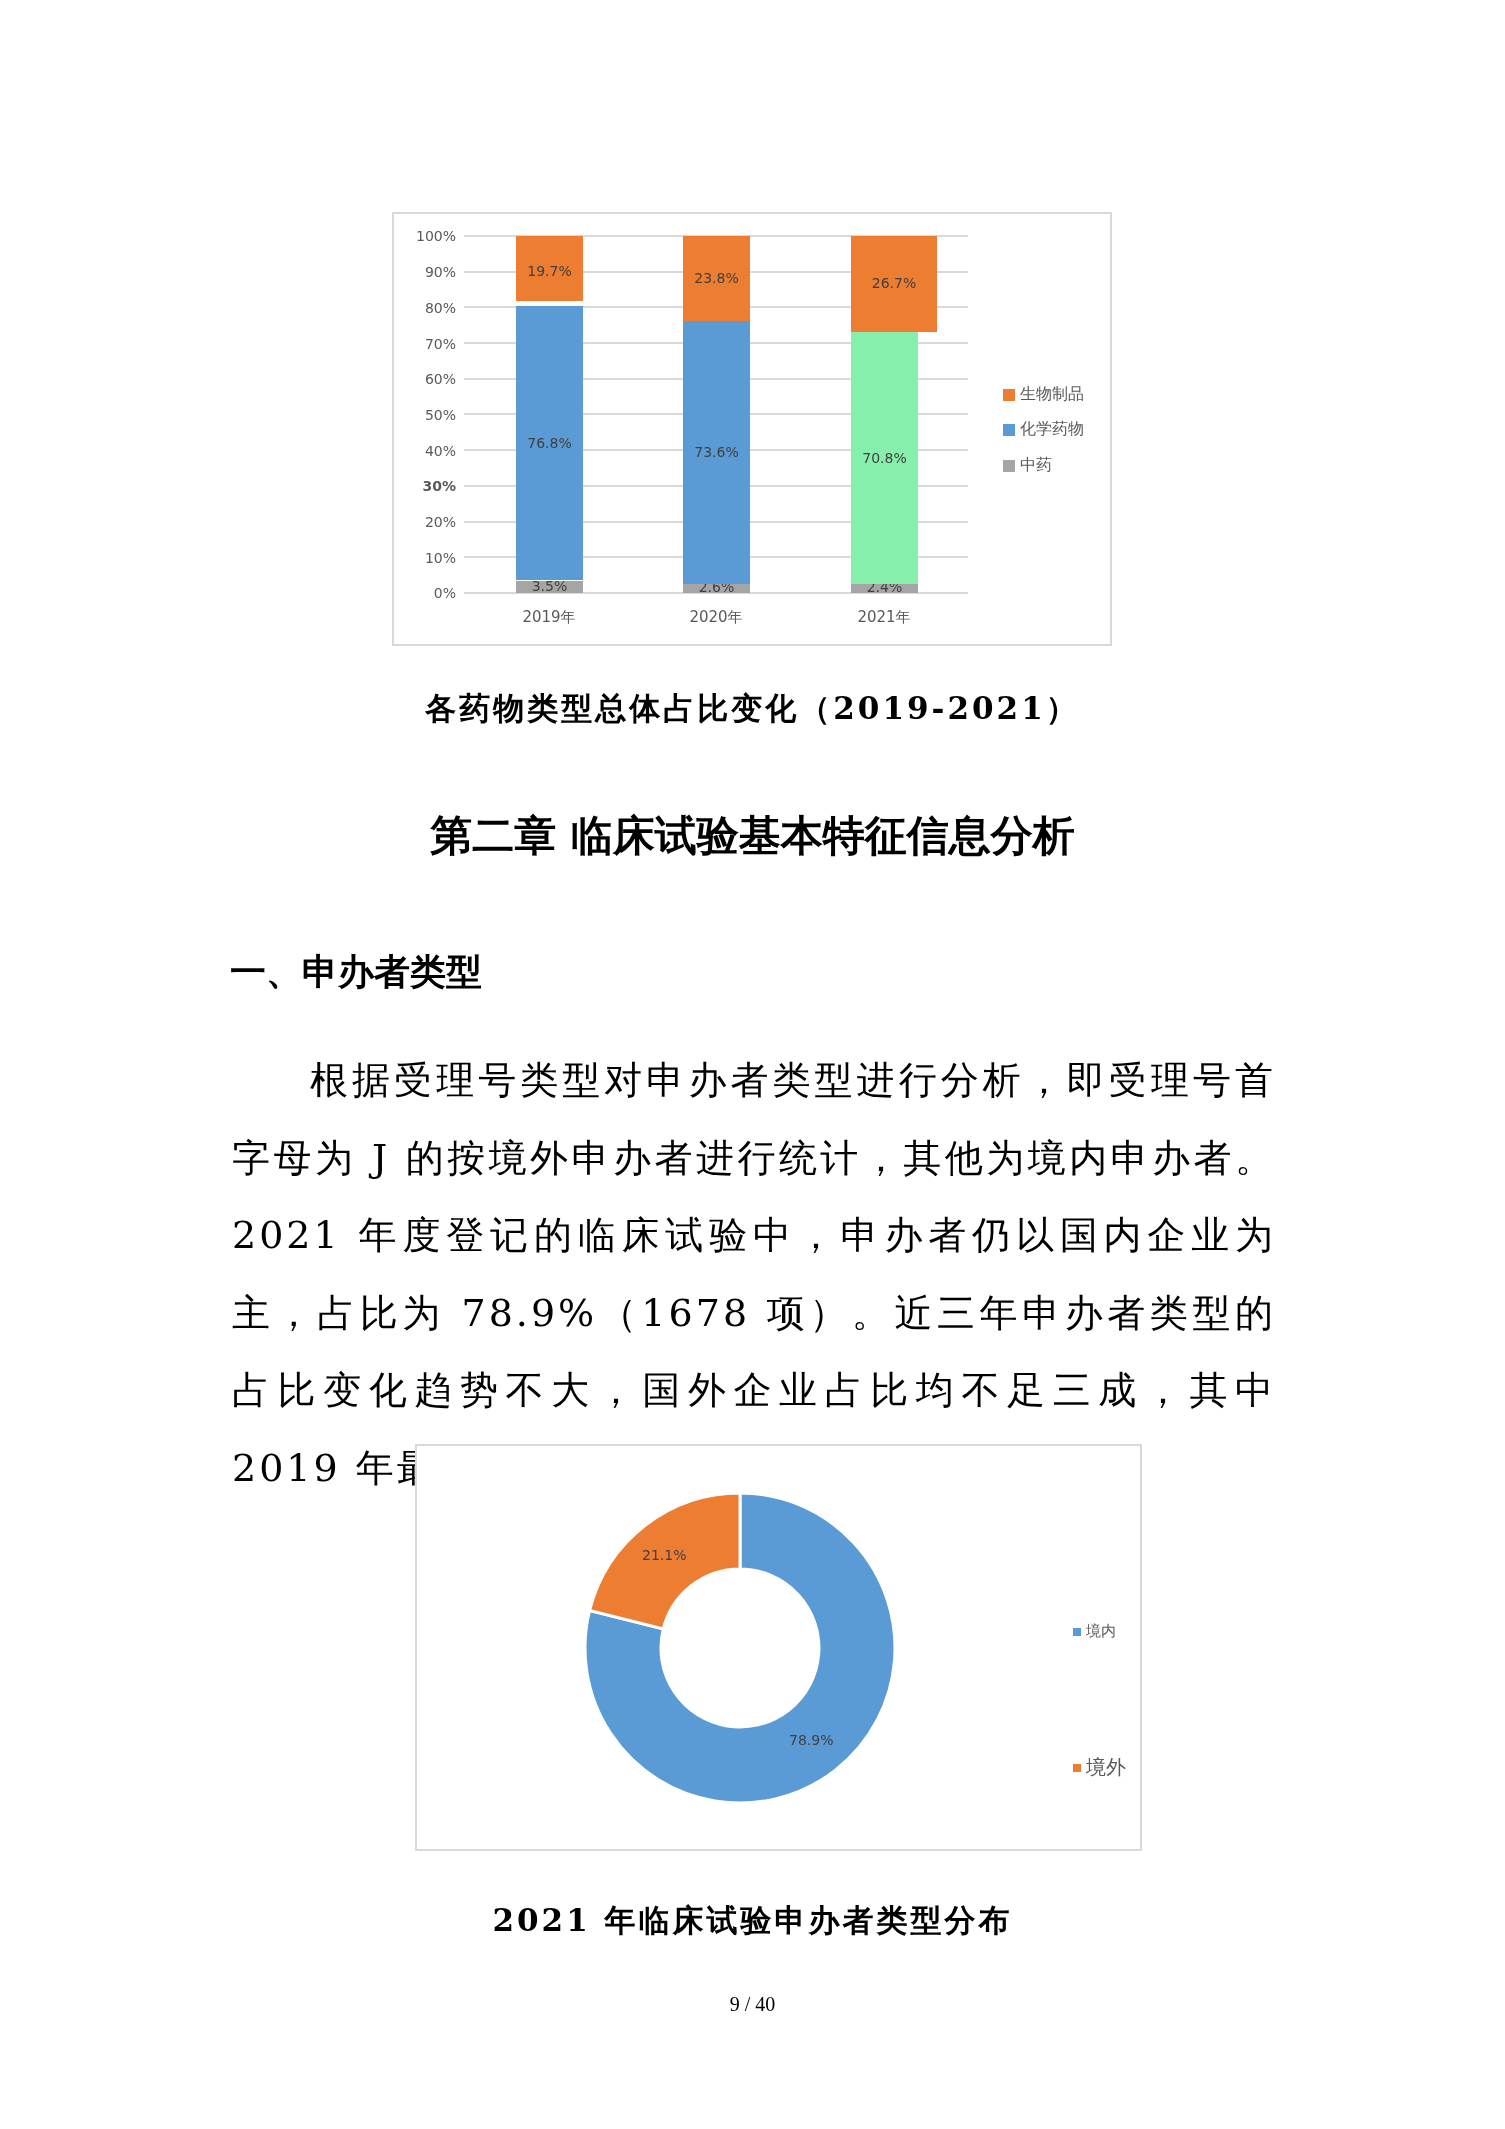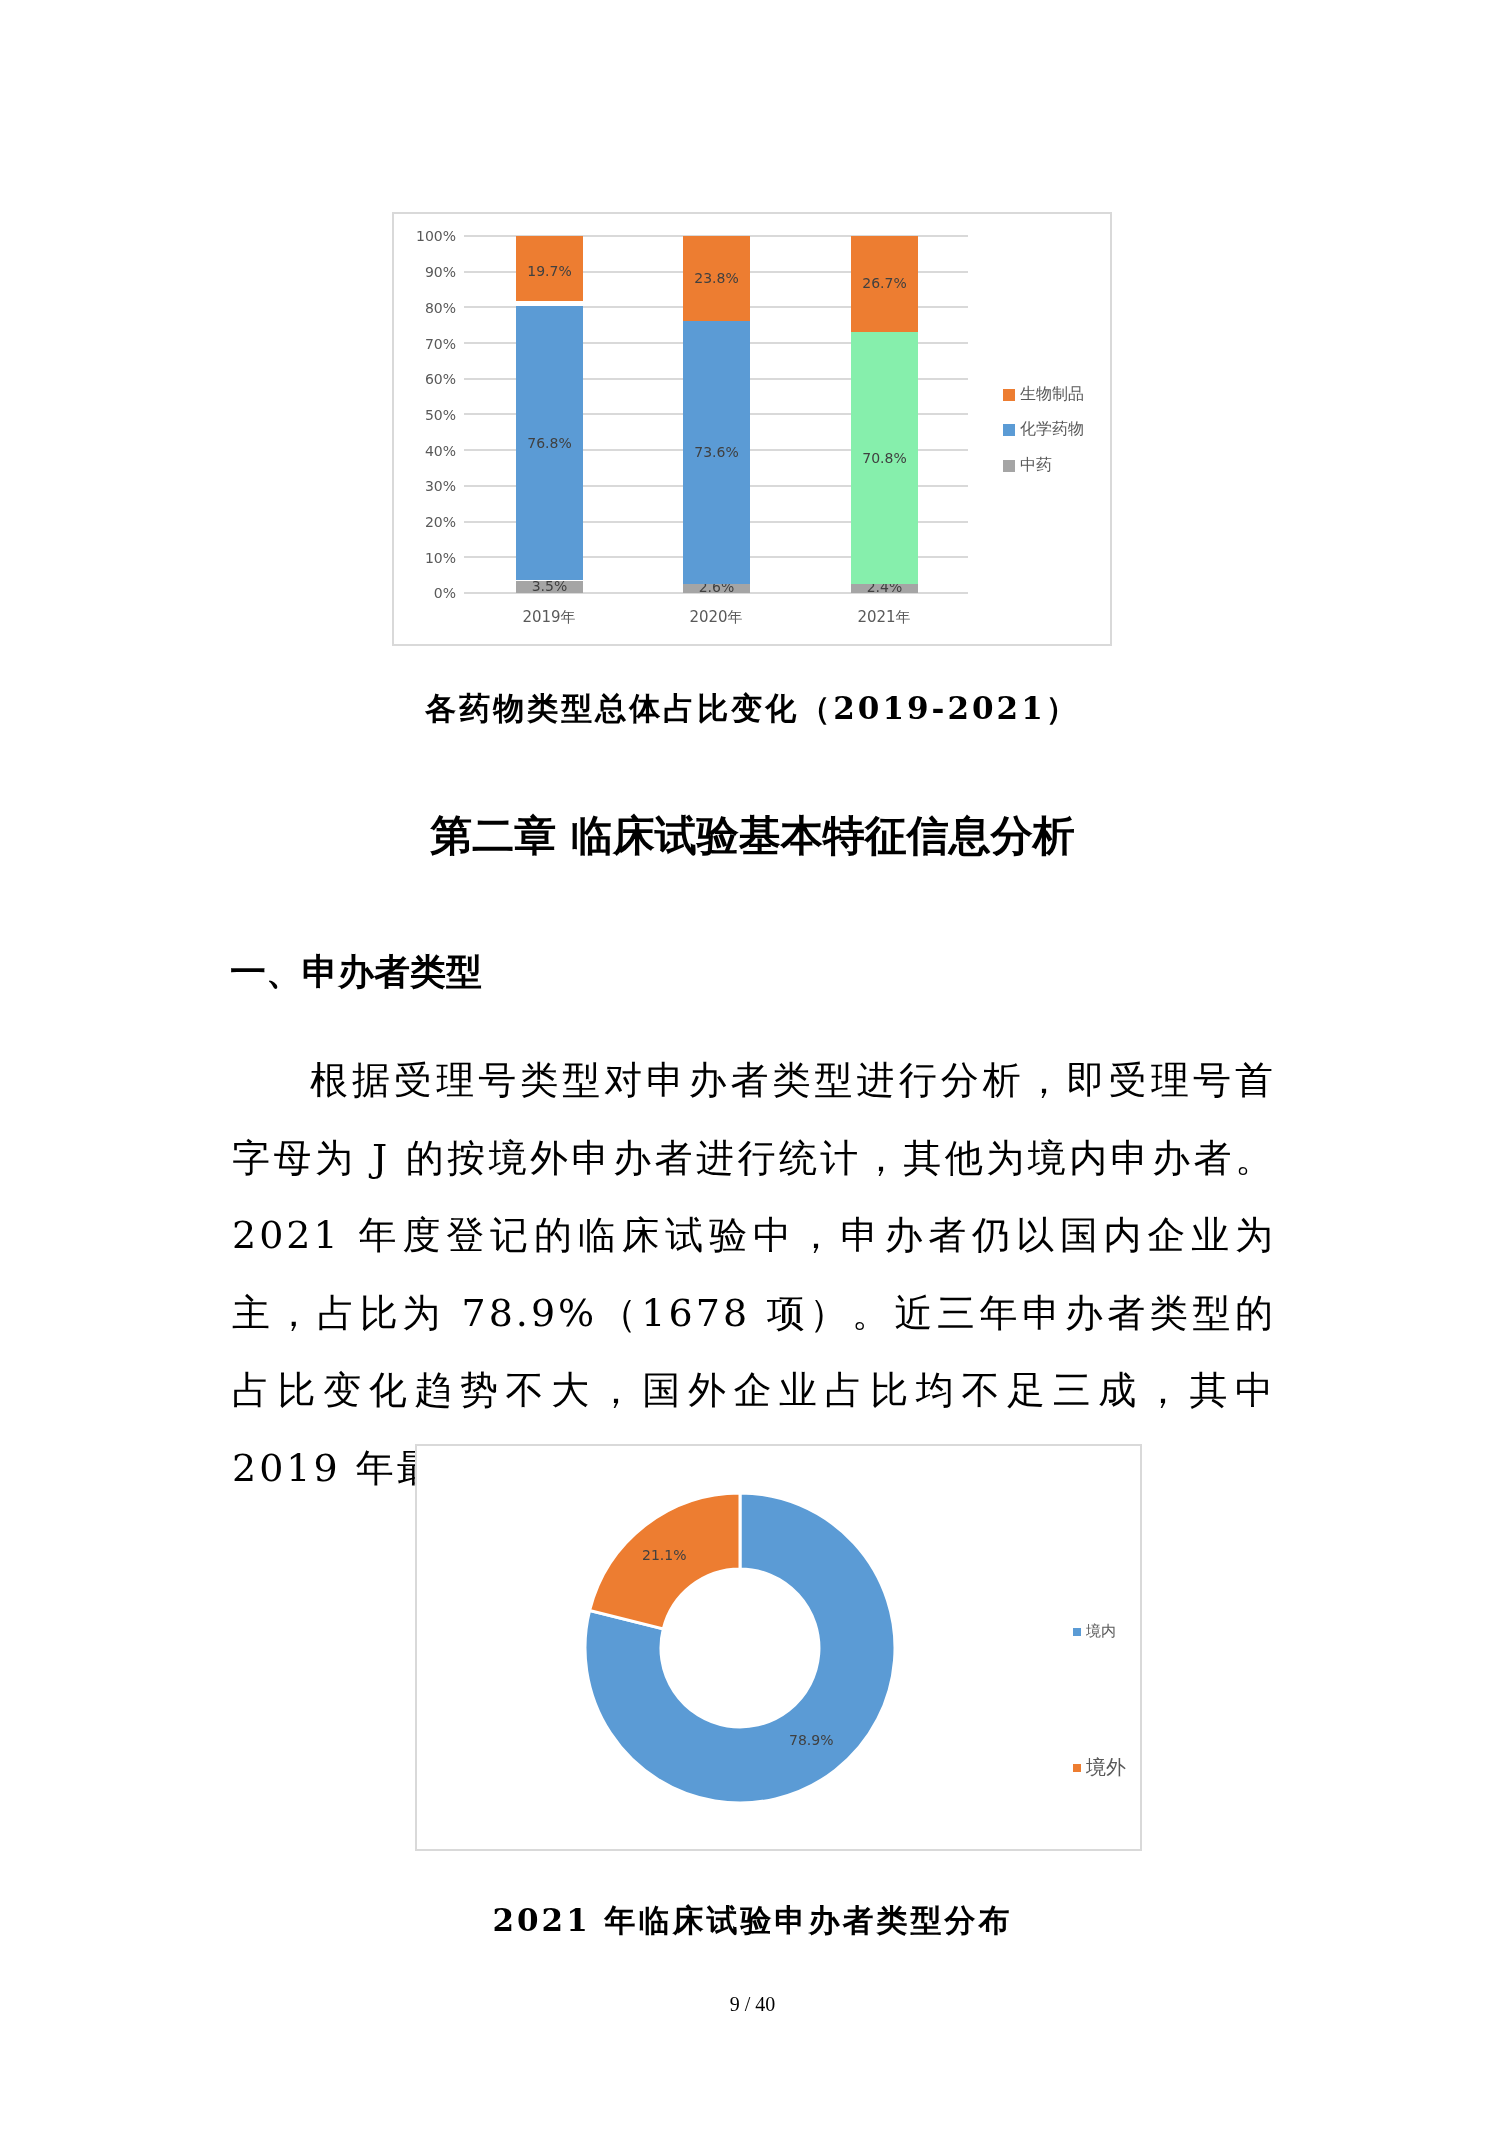--- a/index.html
+++ b/index.html
@@ -46,21 +46,21 @@
 
 <div class="chart-frame"></div>
 
 <div class="ytick" style="left:396px; top:228px;">100%</div>
 <div class="ytick" style="left:396px; top:264px;">90%</div>
 <div class="ytick" style="left:396px; top:300px;">80%</div>
 <div class="ytick" style="left:396px; top:336px;">70%</div>
 <div class="ytick" style="left:396px; top:371px;">60%</div>
 <div class="ytick" style="left:396px; top:407px;">50%</div>
 <div class="ytick" style="left:396px; top:443px;">40%</div>
-<div class="ytick" style="left:396px; top:478px;">30%</div>
+<div class="ytick" style="left:396px; top:478px;font-weight:bold;">30%</div>
 <div class="ytick" style="left:396px; top:514px;">20%</div>
 <div class="ytick" style="left:396px; top:550px;">10%</div>
 <div class="ytick" style="left:396px; top:585px;">0%</div>
 
 <div class="grid" style="left:464px; width:504px; top:235px;"></div>
 <div class="grid" style="left:464px; width:504px; top:271px;"></div>
 <div class="grid" style="left:464px; width:504px; top:306px;"></div>
 <div class="grid" style="left:464px; width:504px; top:342px;"></div>
 <div class="grid" style="left:464px; width:504px; top:378px;"></div>
 <div class="grid" style="left:464px; width:504px; top:413px;"></div>
@@ -89,21 +89,21 @@
 <div class="bar-seg" style="left:683px; width:67px; top:236px; height:84.9px; background:#ED7D31;">
   <div class="seg-label" style="top:34px;">23.8%</div>
 </div>
 
 <div class="bar-seg" style="left:851px; width:67px; top:584.4px; height:8.6px; background:#A5A5A5;">
   <div class="seg-label" style="top:-5px;">2.4%</div>
 </div>
 <div class="bar-seg" style="left:851px; width:67px; top:331.6px; height:252.8px; background:#86efac;">
   <div class="seg-label" style="top:118px;">70.8%</div>
 </div>
-<div class="bar-seg" style="left:851px; width:67px; top:236px; height:95.6px; background:#ED7D31;">
+<div class="bar-seg" style="left:851px; width:86px; top:236px; height:95.6px; background:#ED7D31;">
   <div class="seg-label" style="top:39px;">26.7%</div>
 </div>
 
 <div class="xtick" style="left:489px; top:608px;">2019年</div>
 <div class="xtick" style="left:656px; top:608px;">2020年</div>
 <div class="xtick" style="left:824px; top:608px;">2021年</div>
 
 <div class="legend-item" style="left:1003px; top:384px;">
   <span class="legend-swatch" style="background:#ED7D31;"></span>
   <span>生物制品</span>

